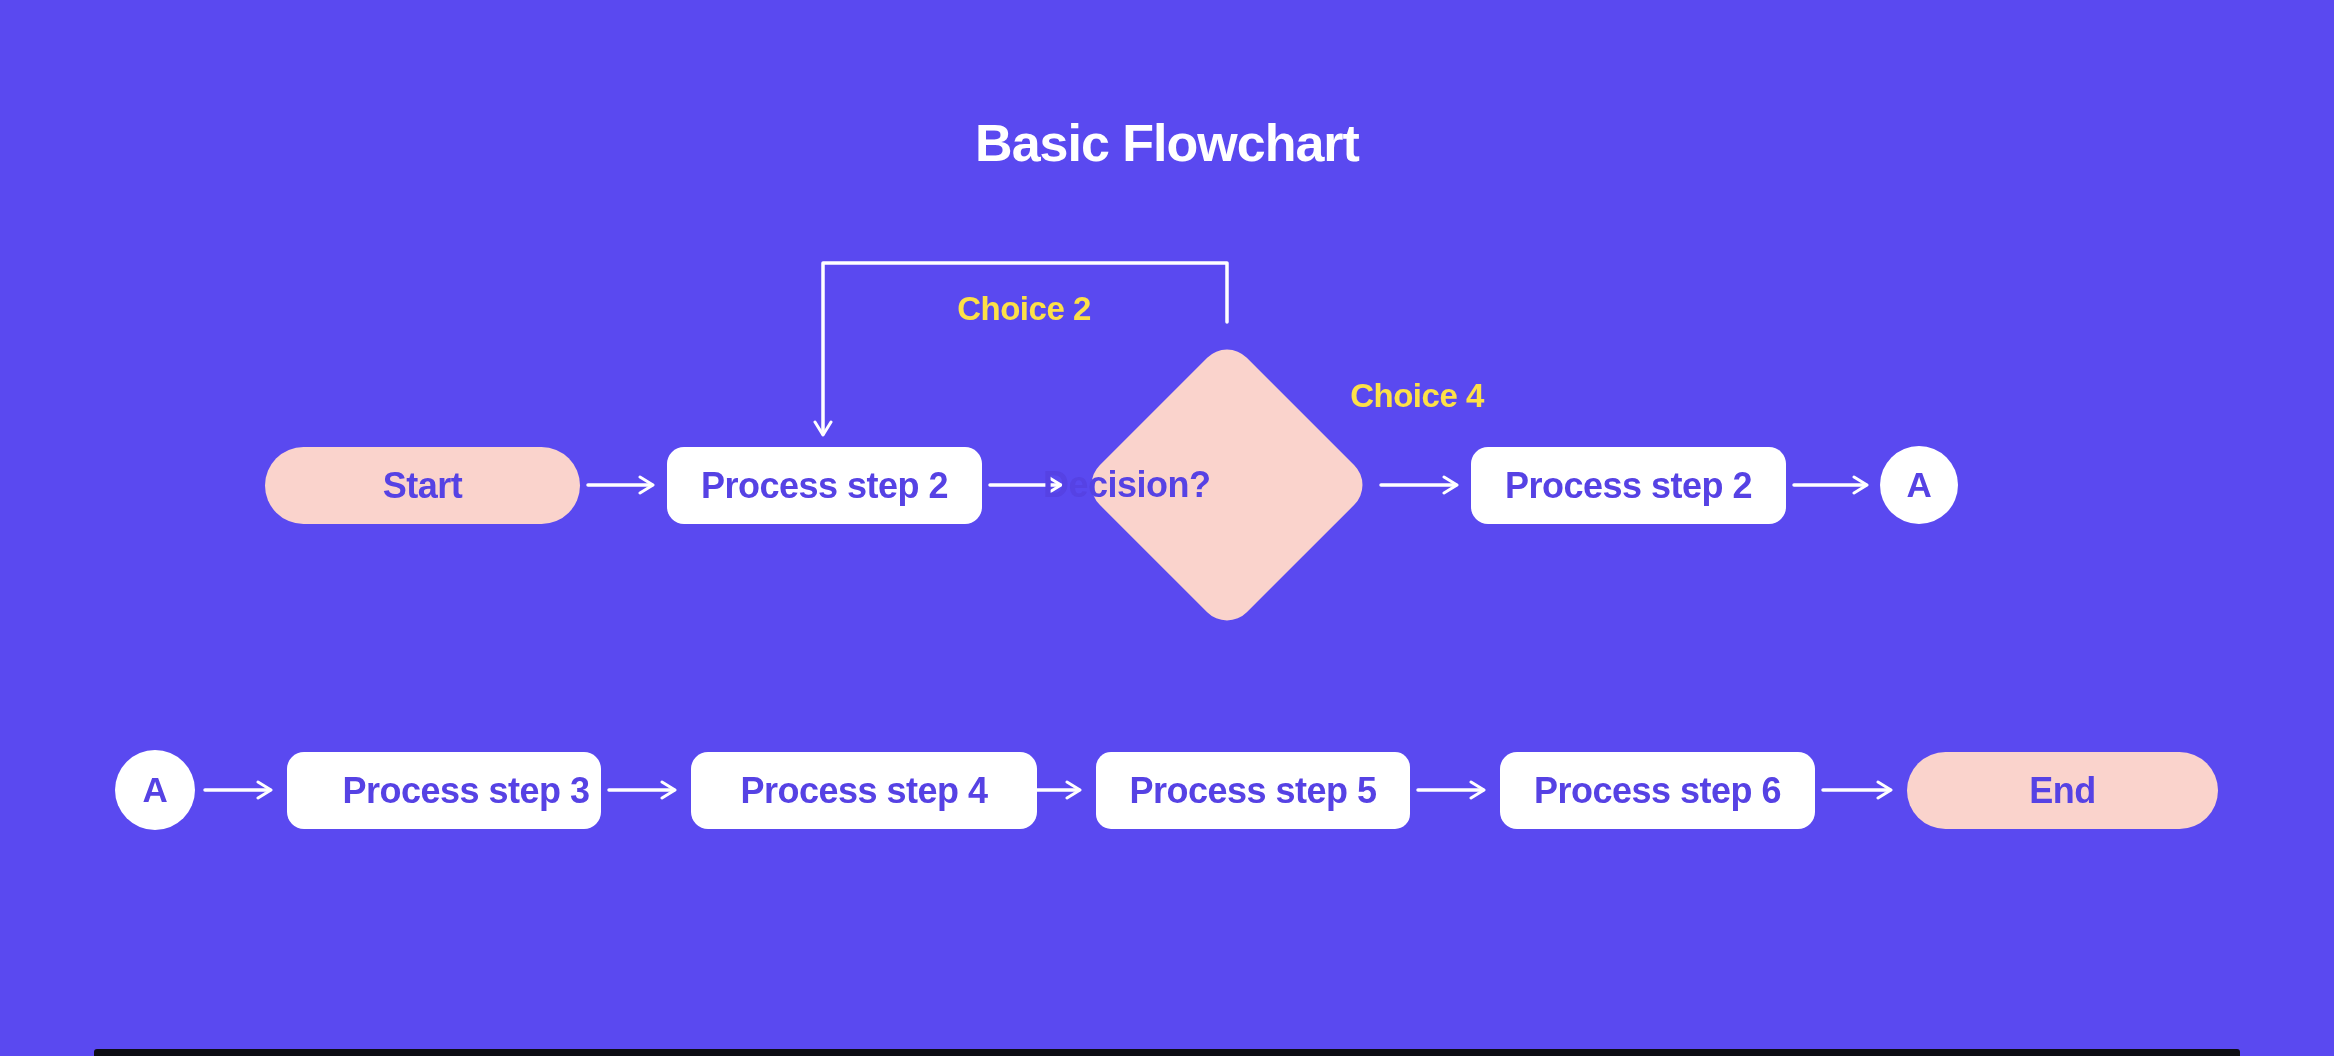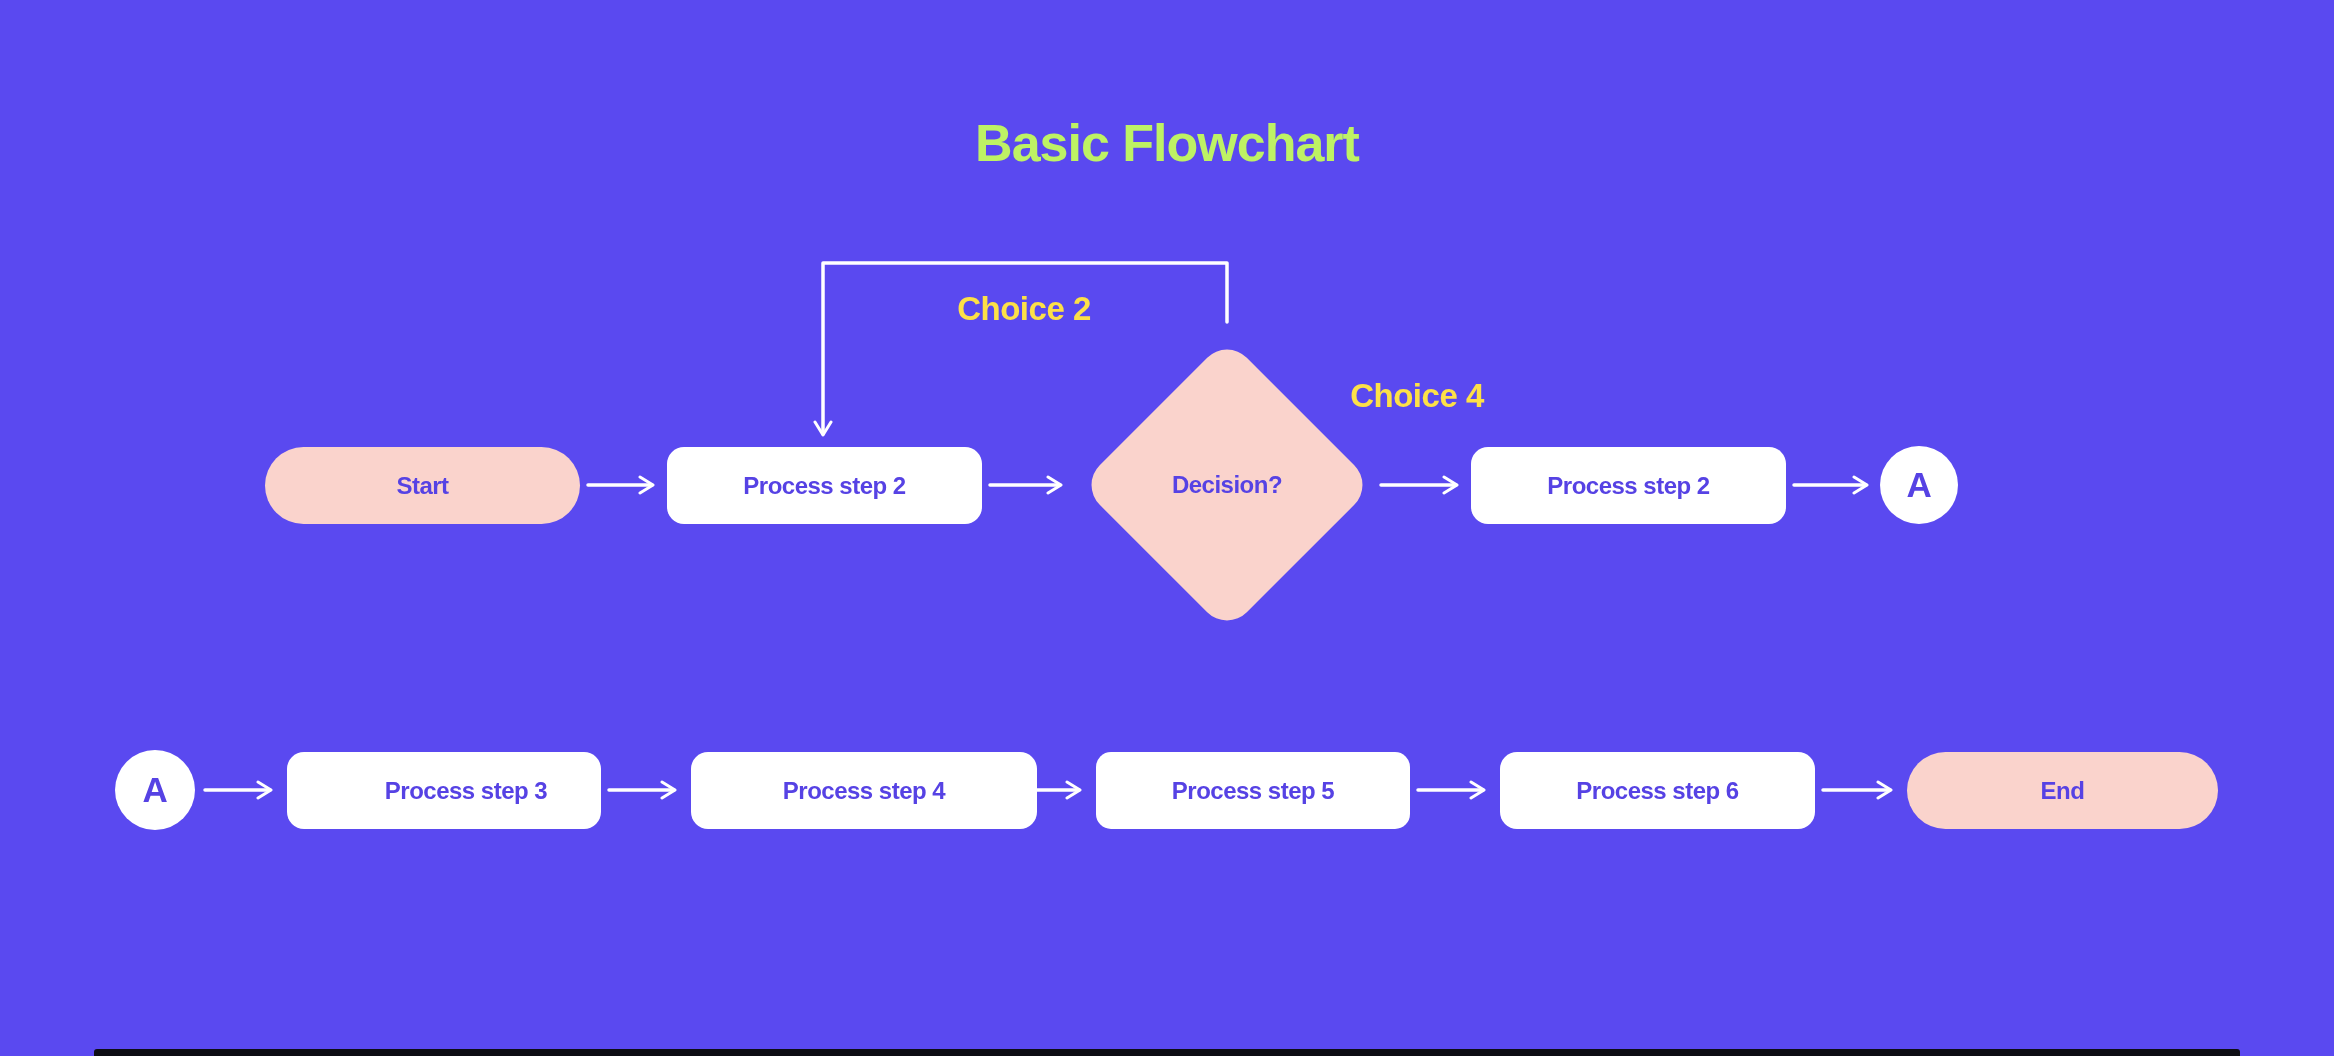--- a/index.html
+++ b/index.html
@@ -15,52 +15,52 @@
   body{font-family:"Liberation Sans","DejaVu Sans",sans-serif;}
   .canvas{
     position:relative;
     width:2334px;height:1056px;
     background:var(--background);
     overflow:hidden;
   }
   .page-title{
     position:absolute;left:0;top:112px;width:2334px;height:62px;
     display:flex;align-items:center;justify-content:center;
-    color:#bef264;font-size:52px;font-weight:bold;letter-spacing:-1px;
+    color:#ffffff;font-size:52px;font-weight:bold;letter-spacing:-1px;
   }
   .edges{position:absolute;left:0;top:0;width:2334px;height:1056px;}
   .edge{stroke:var(--line);stroke-width:3.5;fill:none;stroke-linecap:round;stroke-linejoin:round;}
   .arrowhead-glyph{stroke:var(--line);stroke-width:3;fill:none;stroke-linecap:round;stroke-linejoin:round;}
   .node{
     position:absolute;height:77px;
     display:flex;align-items:center;justify-content:center;
   }
   .node-label{
-    color:var(--node-text);font-size:24px;font-weight:bold;letter-spacing:-0.5px;
+    color:var(--node-text);font-size:36px;font-weight:bold;letter-spacing:-0.5px;
     white-space:nowrap;
   }
   .box{background:var(--node-fill);border-radius:17px;}
   .pill{background:var(--accent-fill);border-radius:999px;}
   .connector{
     position:absolute;width:80px;height:80px;border-radius:50%;
     background:var(--node-fill);
     display:flex;align-items:center;justify-content:center;
   }
   .connector .node-label{font-size:35px;}
   .diamond-wrap{
     position:absolute;left:1123px;top:381px;width:208px;height:208px;
   }
   .diamond-shape{
     position:absolute;left:0;top:0;width:208px;height:208px;
     background:var(--accent-fill);border-radius:28px;
     transform:rotate(45deg);
   }
   .diamond-label{
     position:absolute;left:-80px;top:0;width:368px;height:208px;
-    display:flex;align-items:center;justify-content:center;
+    display:flex;align-items:center;
   }
   .edge-label{
     position:absolute;transform:translate(-50%,-50%);
     color:#fde047;font-size:33px;font-weight:bold;letter-spacing:-0.5px;
     white-space:nowrap;
   }
   .edge-label.choice2{left:1024px;top:309px;}
   .edge-label.choice1{left:1417px;top:396px;}
   
   .n-start{left:265px;top:447px;width:315px;}

